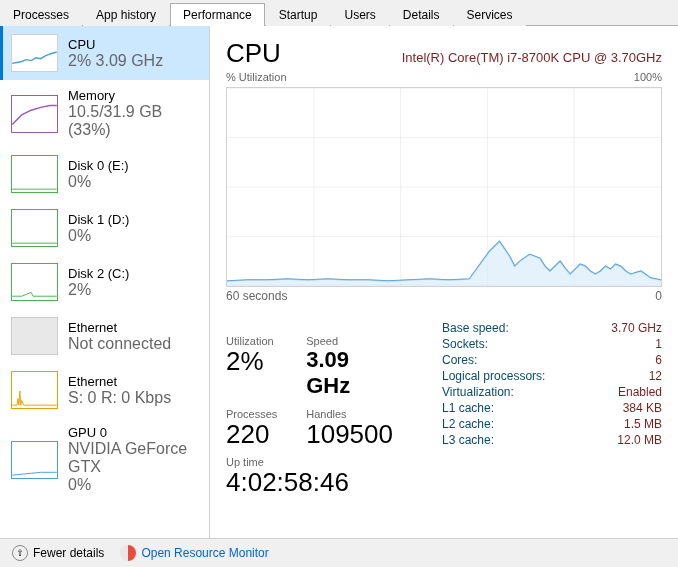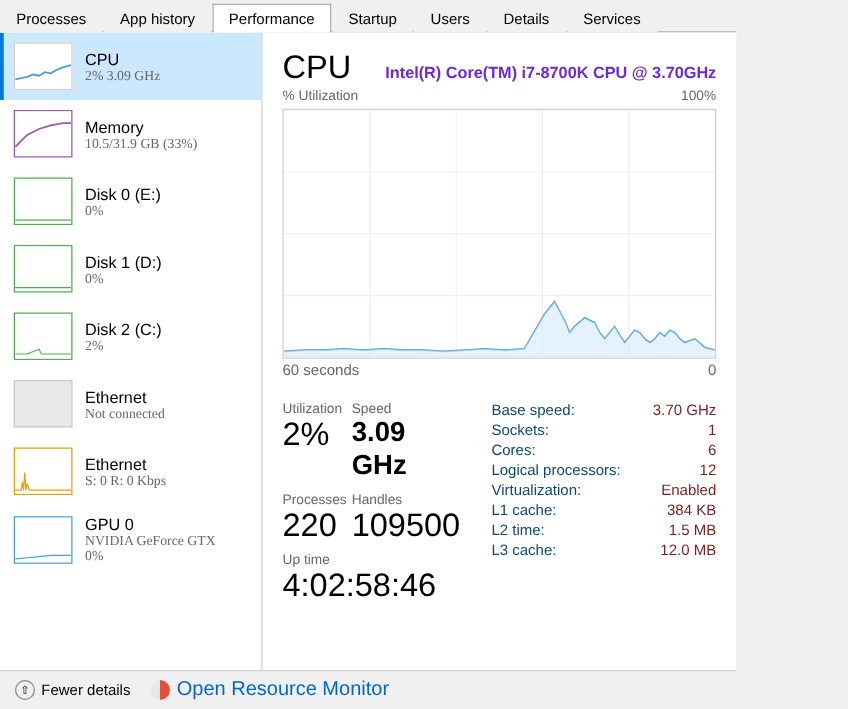--- a/index.html
+++ b/index.html
@@ -1,71 +1,71 @@
 <!DOCTYPE html>
 <html><head>
   <meta charset="utf-8">
   <style>
     * { box-sizing: border-box; margin: 0; padding: 0; }
     body { font-family: 'Segoe UI', Arial, sans-serif; font-size: 12px; background: #f0f0f0; width: 678px; height: 567px; overflow: hidden; }
 
-    .app-window { width: 589px; height: 567px; background: #f0f0f0; display: flex; flex-direction: column; }
+    .app-window { width: 678px; height: 567px; background: #f0f0f0; display: flex; flex-direction: column; }
 
     
     .tab-bar { display: flex; background: #f0f0f0; border-bottom: 1px solid #adadad; padding-top: 2px; }
     .tab { padding: 4px 12px; font-size: 12px; cursor: pointer; border: 1px solid transparent; border-bottom: none; margin-right: 1px; background: #f0f0f0; color: #000; position: relative; top: 1px; }
     .tab.active { background: #fff; border-color: #adadad; border-bottom-color: #fff; font-weight: normal; }
 
     
     .main-content { display: flex; flex: 1; background: #fff; overflow: hidden; }
 
     
     .sidebar { width: 210px; border-right: 1px solid #d0d0d0; overflow-y: auto; background: #fff; }
     .sidebar-item { display: flex; align-items: center; padding: 8px 8px; cursor: pointer; border-left: 3px solid transparent; }
     .sidebar-item.active { background: #cce8ff; border-left-color: #0078d7; }
     .sidebar-thumb { width: 47px; height: 38px; border: 1px solid #d0d0d0; margin-right: 10px; flex-shrink: 0; overflow: hidden; position: relative; background: #fff; }
     .sidebar-info { flex: 1; min-width: 0; }
     .sidebar-title { font-size: 13px; color: #000; }
-    .sidebar-subtitle { font-size: 11px; color: #666; font-family: Liberation Serif, serif; }
+    .sidebar-subtitle { font-size: 16px; color: #666; }
 
     
     .mini-chart-cpu { width: 100%; height: 100%; background: #fff; }
 
     
     .right-panel { flex: 1; padding: 12px 16px; overflow-y: auto; }
     .panel-header { display: flex; justify-content: space-between; align-items: baseline; margin-bottom: 2px; }
     .panel-title { font-size: 26px; font-weight: 300; color: #000; }
-    .panel-cpu-model { font-size: 13px; color: #6d28d9; font-weight: bold; }
+    .panel-cpu-model { font-size: 13px; color: #7f1d1d; }
 
     .chart-label-row { display: flex; justify-content: space-between; font-size: 11px; color: #666; margin-bottom: 4px; }
     .chart-container { width: 100%; height: 200px; border: 1px solid #d0d0d0; background: #fff; position: relative; overflow: hidden; }
     .chart-time-row { display: flex; justify-content: space-between; font-size: 12px; color: #666; margin-top: 2px; }
 
     
-    .stats-grid { display: grid; grid-template-columns: 1fr; gap: 8px 4px; margin-top: 10px; }
+    .stats-grid { display: grid; grid-template-columns: 1fr 1fr; gap: 8px 28px; margin-top: 24px; }
     .stat-block { }
     .stat-label { font-size: 11px; color: #666; }
     .stat-value { font-size: 26px; font-weight: 300; color: #000; line-height: 1.1; }
     .stat-value-medium { font-size: 22px; font-weight: 700; color: #000; line-height: 1.2; }
 
     
     .info-table { margin-top: 10px; }
     .info-row { display: flex; justify-content: space-between; margin-bottom: 2px; }
     .info-key { font-size: 12px; color: #0c4a6e; }
     .info-val { font-size: 12px; color: #7f1d1d; font-weight: 400; }
 
     
     .bottom-section { display: flex; gap: 20px; margin-top: 8px; }
     .bottom-left { flex: 1; }
     .bottom-right { width: 220px; }
 
     
     .footer { border-top: 1px solid #d0d0d0; padding: 6px 12px; display: flex; align-items: center; gap: 16px; background: #f0f0f0; }
     .footer-btn { display: flex; align-items: center; gap: 5px; cursor: pointer; font-size: 12px; color: #000; }
-    .footer-link { display: flex; align-items: center; gap: 5px; cursor: pointer; font-size: 16px; color: #0066cc; }
+    .footer-link { display: flex; align-items: center; gap: 5px; cursor: pointer; font-size: 12px; color: #0066cc; }
 
     
     .chevron-up { width: 16px; height: 16px; border: 1px solid #888; border-radius: 50%; display: flex; align-items: center; justify-content: center; font-size: 9px; }
 
     
     .resource-icon { width: 16px; height: 16px; border-radius: 50%; background: conic-gradient(#e74c3c 0deg 180deg, #e8e8e8 180deg); display: inline-block; }
 
     
     .sidebar::-webkit-scrollbar { width: 8px; }
     .sidebar::-webkit-scrollbar-track { background: #f0f0f0; }
@@ -291,21 +291,21 @@
             </div>
             <div class="info-row">
               <span class="info-key">Virtualization:</span>
               <span class="info-val">Enabled</span>
             </div>
             <div class="info-row">
               <span class="info-key">L1 cache:</span>
               <span class="info-val">384 KB</span>
             </div>
             <div class="info-row">
-              <span class="info-key">L2 time:</span>
+              <span class="info-key">L2 cache:</span>
               <span class="info-val">1.5 MB</span>
             </div>
             <div class="info-row">
               <span class="info-key">L3 cache:</span>
               <span class="info-val">12.0 MB</span>
             </div>
           </div>
         </div>
       </div>
     </div>

